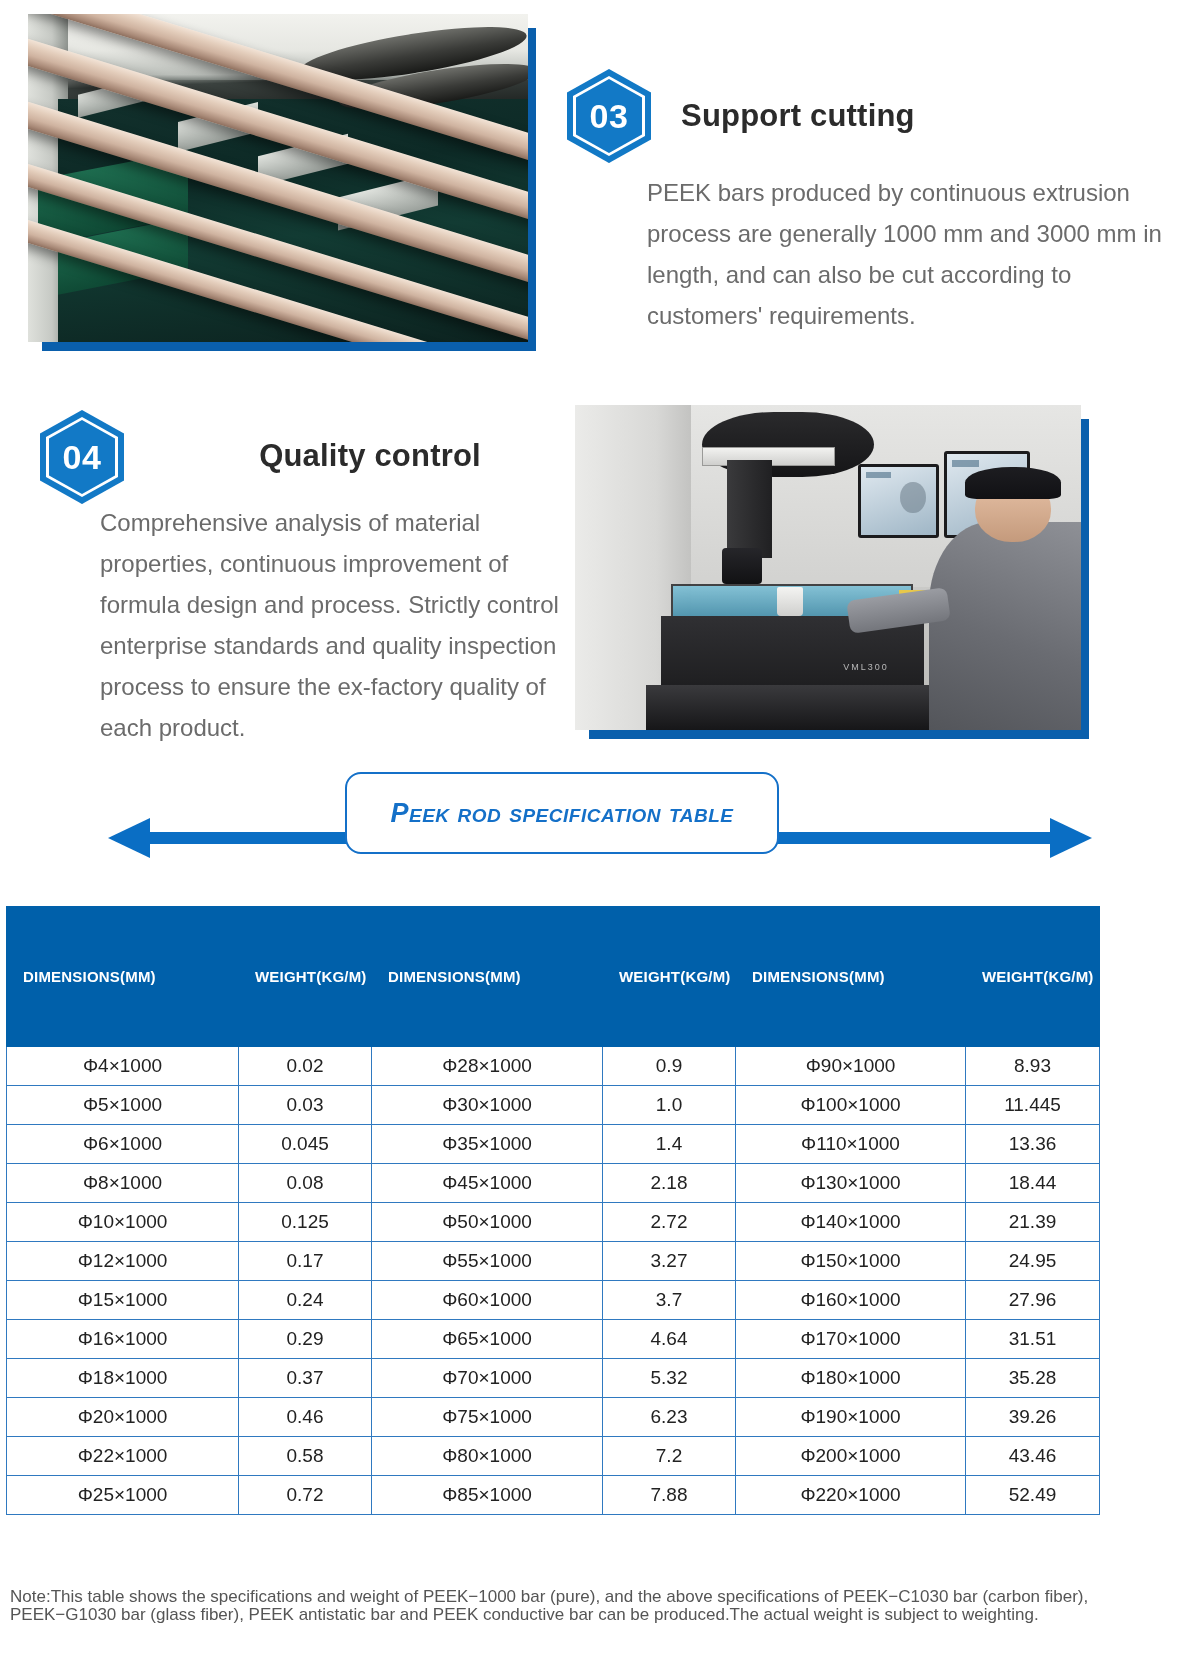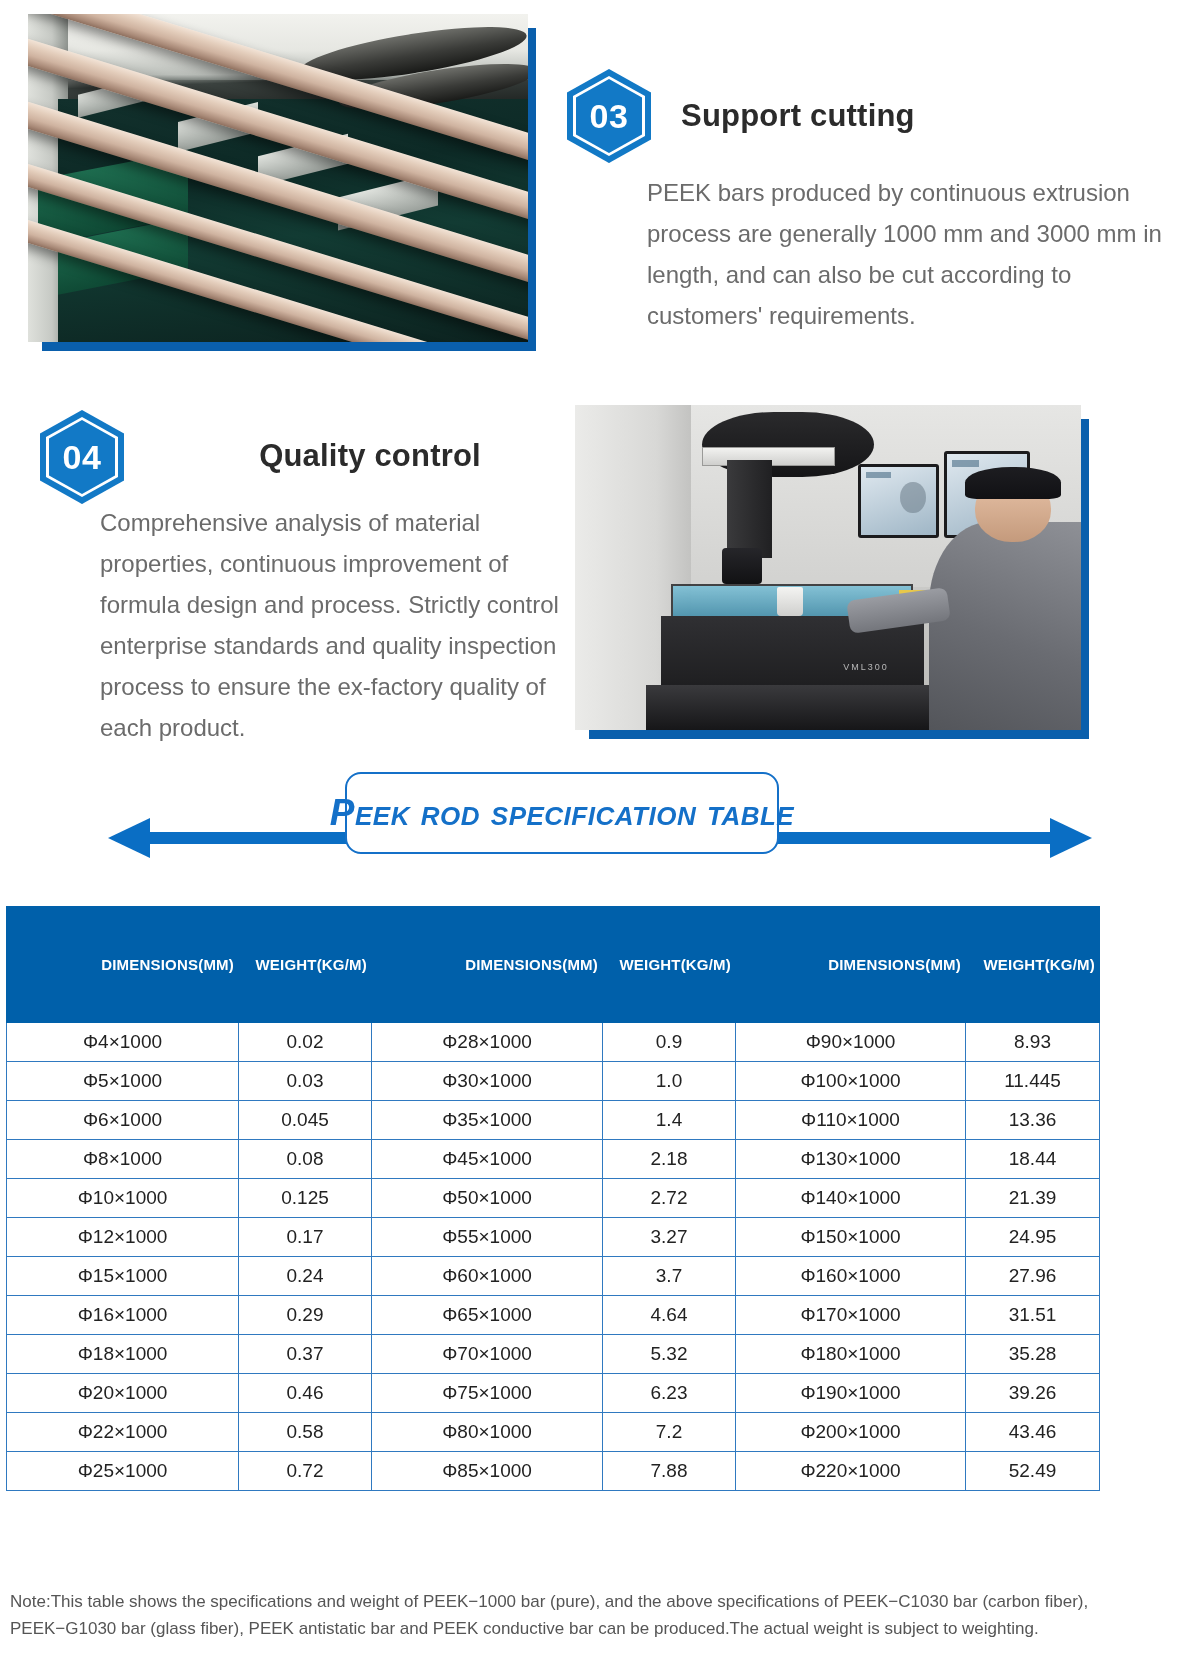--- a/index.html
+++ b/index.html
@@ -110,43 +110,43 @@
   
   .banner{position:absolute;left:0;top:790px;width:1200px;height:90px;}
   .arrow-line{position:absolute;left:148px;right:148px;top:42px;height:12px;background:#0a6ec4;}
   .arrow-head{position:absolute;top:28px;width:0;height:0;border-top:20px solid transparent;border-bottom:20px solid transparent;}
   .arrow-left{left:108px;border-right:42px solid #0a6ec4;}
   .arrow-right{right:108px;border-left:42px solid #0a6ec4;}
   .banner-box{position:absolute;left:345px;top:772px;width:430px;height:78px;
     border:2px solid #1470c8;border-radius:16px;background:#ffffff;
     display:flex;align-items:center;justify-content:center;}
   .banner-text{font-style:italic;font-weight:bold;color:#1470c8;
-    font-size:37px;letter-spacing:.5px;font-variant:small-caps;
+    font-size:27px;letter-spacing:.5px;font-variant:small-caps;
     font-family:"Liberation Sans",sans-serif;white-space:nowrap;}
 
   
   .tablewrap{position:absolute;left:6px;top:906px;width:1093px;}
   table.spec{border-collapse:collapse;width:1093px;table-layout:fixed;}
   table.spec th{
     background:#0060aa;color:#ffffff;font-size:15px;font-weight:bold;
     letter-spacing:.2px;height:107px;vertical-align:middle;
-    border:1px solid #0060aa;padding:4px;text-align:right;}
+    border:1px solid #0060aa;padding:16px;text-align:left;}
   table.spec td{
     height:38px;text-align:center;vertical-align:middle;
     font-size:19px;color:#222222;border:1px solid #2f79c0;padding:0;
     background:#ffffff;}
   col.cw-dim{width:232px;}
   col.cw-wt{width:133px;}
   col.cw-dim2{width:231px;}
   col.cw-wt2{width:133px;}
   col.cw-dim3{width:230px;}
   col.cw-wt3{width:134px;}
 
   .note{position:absolute;left:10px;top:1588px;width:1175px;
-    font-size:17px;line-height:27px;color:#555555;}
+    font-size:17px;line-height:18px;color:#555555;}
 </style>
 </head>
 <body>
 
 <div class="page">
 
   <div class="sec03">
 
     <div class="photo-wrap" style="left:28px;top:14px;width:500px;height:328px;">
       <div class="photo-frame">

